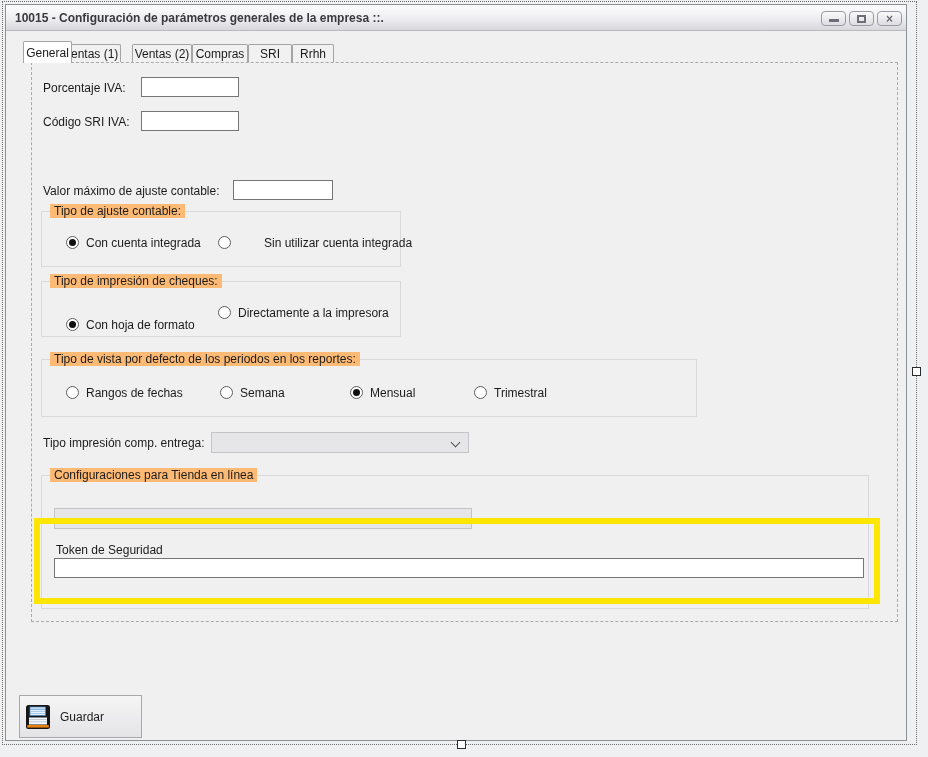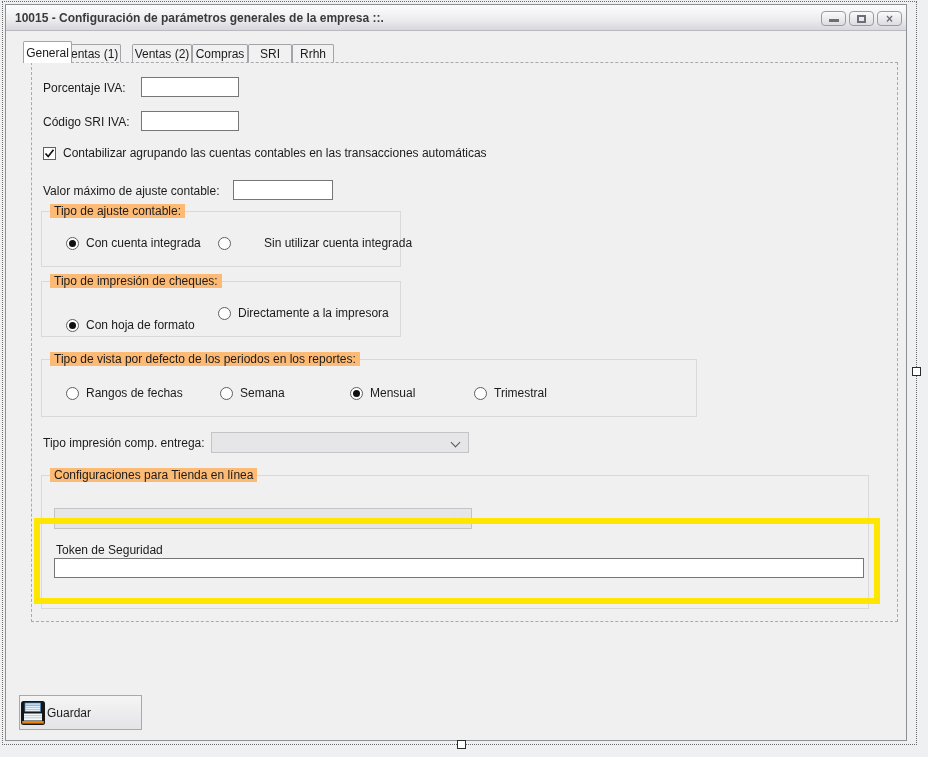--- a/index.html
+++ b/index.html
@@ -37,34 +37,34 @@
 
   
   .lbl { position:absolute; height:20px; line-height:20px; white-space:nowrap; }
   .tin { position:absolute; height:20px; border:1px solid #767679; background:#fff;
          font-family:"Liberation Sans", sans-serif; font-size:12px; padding:0 3px; }
   .cbrow { position:absolute; display:flex; align-items:center; gap:7px; white-space:nowrap; }
   .cbox { width:13px; height:13px; background:#fff; border:1px solid #606063; display:flex;
           align-items:center; justify-content:center; }
   .group { position:absolute; border:1px solid #d9d9db; }
   .legend { position:absolute; top:-8px; left:8px; background:#fdba74; padding:0 4px; white-space:nowrap; }
-  .opt { position:absolute; display:flex; align-items:center; gap:7px; white-space:nowrap; }
+  .opt { position:absolute; display:flex; align-items:flex-start; gap:7px; white-space:nowrap; }
   .radio { width:13px; height:13px; border:1px solid #5f5f62; border-radius:50%; background:#fff; }
   .radio.sel { display:flex; align-items:center; justify-content:center; }
   .radio.sel::after { content:""; width:7px; height:7px; border-radius:50%; background:#101010; }
   .combo { position:absolute; height:21px; background:#e6e6e8; border:1px solid #c4c4c7; }
   .chev { position:absolute; right:9px; top:6px; width:7px; height:7px;
           border-right:1.6px solid #55555a; border-bottom:1.6px solid #55555a; transform:rotate(45deg); }
 
   .highlight { position:absolute; left:28px; top:513px; width:846px; height:86px;
                border:6px solid #ffe600; z-index:6; pointer-events:none; }
 
-  .savebtn { position:absolute; left:13px; top:690px; width:123px; height:35px;
+  .savebtn { position:absolute; left:13px; top:690px; width:123px; height:43px;
              border:1px solid #a9a9ad; background:linear-gradient(#f5f5f5,#e4e4e7);
-             display:flex; align-items:center; gap:1px; cursor:default; }
+             display:flex; align-items:center; gap:9px; padding-left:5px; cursor:default; }
 </style>
 </head>
 <body>
 
 <div class="window">
 
   <div class="titlebar">
     <span class="title">10015 - Configuración de parámetros generales de la empresa ::.</span>
     <div class="winbtns">
       <div class="winbtn">
@@ -87,28 +87,20 @@
   <div class="tab" style="left:286px; width:42px;">Rrhh</div>
 
   <div class="page"></div>
 
   <span class="lbl" style="left:37px; top:73px;">Porcentaje IVA:</span>
   <input class="tin" style="left: 135px; top: 72px; width: 98px;" value="">
 
   <span class="lbl" style="left:37px; top:107px;">Código SRI IVA:</span>
   <input class="tin" style="left: 135px; top: 106px; width: 98px;" value="">
 
-  <div class="cbrow" style="left:37px; top:141px;">
-    <span class="cbox">
-      <svg width="11" height="11" viewBox="0 0 11 11">
-          <polyline points="1.5,5.5 4.2,8.5 9.5,1.8" fill="none" stroke="#111" stroke-width="1.7"></polyline>
-        </svg>
-    </span>
-    <span>Contabilizar agrupando las cuentas contables en las transacciones automáticas</span>
-  </div>
 
   <span class="lbl" style="left:37px; top:176px;">Valor máximo de ajuste contable:</span>
   <input class="tin" style="left: 227px; top: 175px; width: 100px;" value="">
 
   <div class="group" style="left:35px; top:206px; width:360px; height:56px;">
     <span class="legend">Tipo de ajuste contable:</span>
     <div class="opt" style="left:24px; top:24px;">
       <span class="radio sel"></span>
       <span>Con cuenta integrada</span>
     </div>

